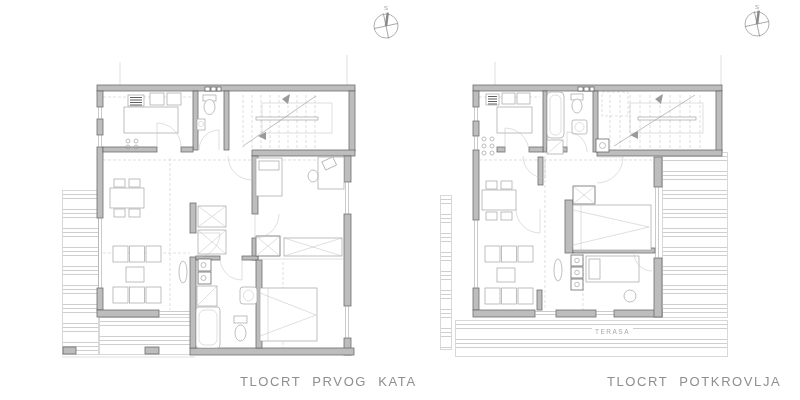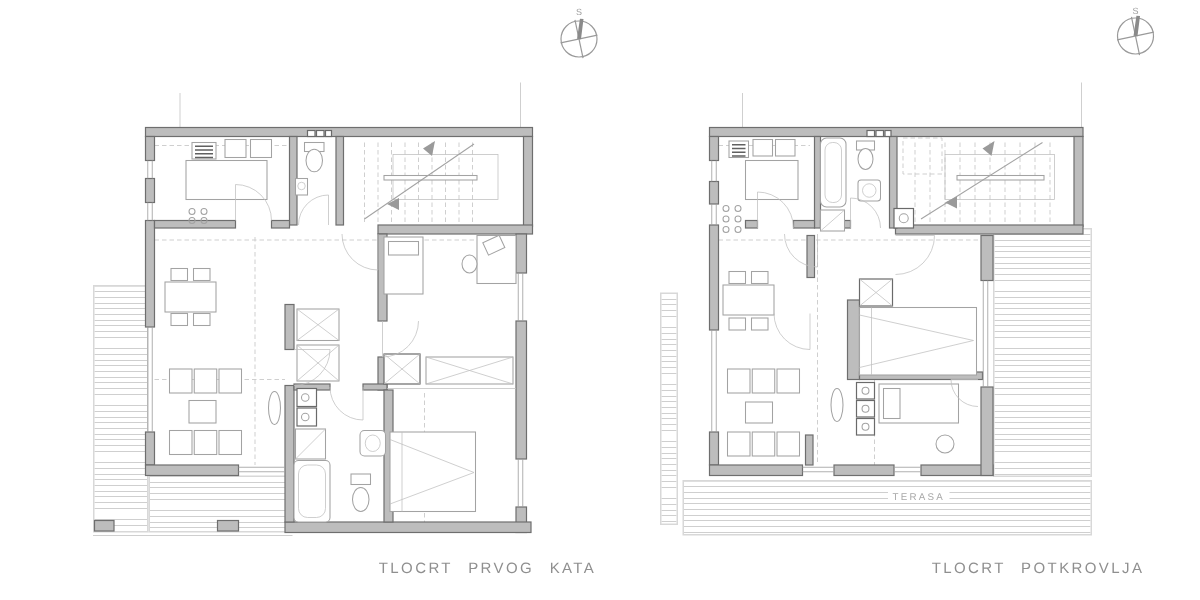--- a/index.html
+++ b/index.html
@@ -1,19 +1,19 @@
 <!DOCTYPE html>
 <html><head>
 <meta charset="utf-8">
 <style>
   html,body{margin:0;padding:0;background:#fff;}
   #canvas{position:relative;width:800px;height:400px;background:#ffffff;overflow:hidden;
           font-family:"Liberation Sans",sans-serif;}
   .plan-svg{position:absolute;}
-  .caption{position:absolute;font-size:10px;letter-spacing:1.6px;word-spacing:6px;
+  .caption{position:absolute;font-size:13px;letter-spacing:1.6px;word-spacing:6px;
            color:#8f8f8f;text-align:center;white-space:nowrap;}
   
   .deck{position:absolute;background:repeating-linear-gradient(to bottom,#ffffff 0 3.2px,#cfcfcf 3.2px 3.8px);
         border:1px solid #d8d8d8;box-sizing:border-box;}
   .terasa-tag{position:absolute;background:#ffffff;color:#a8a8a8;font-size:6.5px;
               letter-spacing:1.5px;padding:0 3px;white-space:nowrap;}
   
   .w   {fill:#bdbdbd;stroke:#6e6e6e;stroke-width:0.8;}
   .t   {fill:none;stroke:#a3a3a3;stroke-width:0.7;}
   .t2  {fill:none;stroke:#bfbfbf;stroke-width:0.5;}

